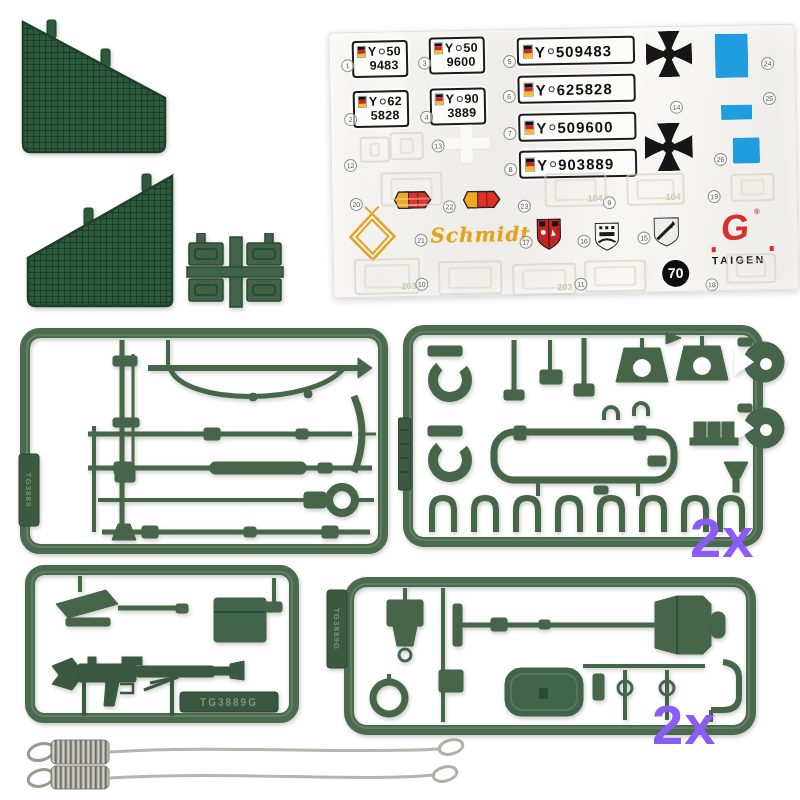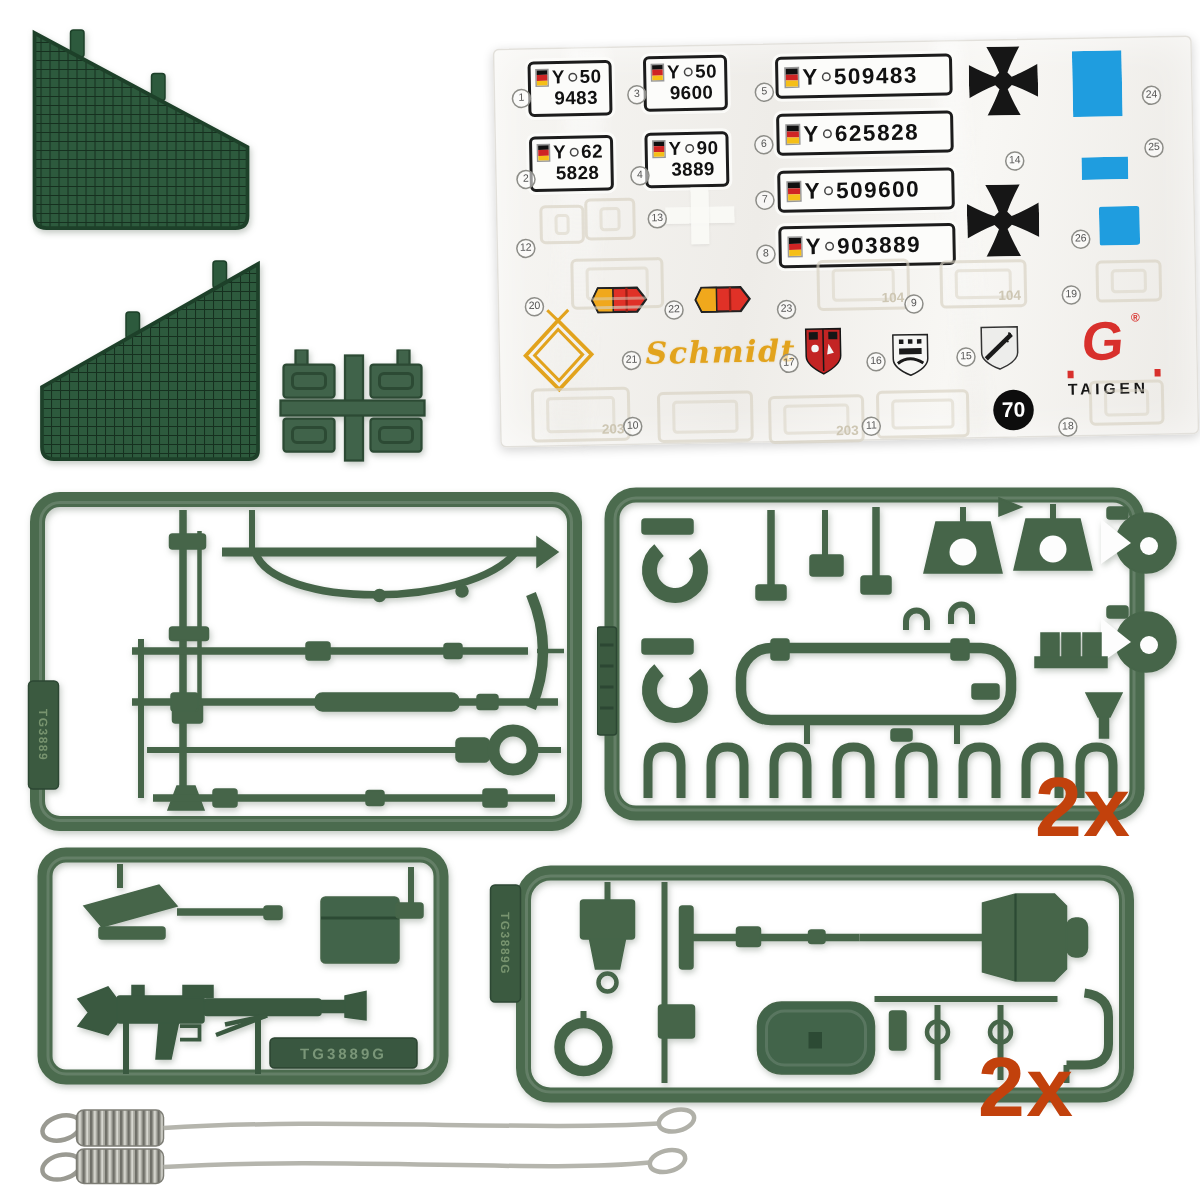--- a/index.html
+++ b/index.html
@@ -44,21 +44,21 @@
 
   #schmidt{position:absolute;font-family:"DejaVu Serif",serif;font-style:italic;font-weight:bold;
            font-size:20px;color:#e2a31d;letter-spacing:1px;text-shadow:0 0 1px rgba(226,163,29,.5)}
   #badge70{position:absolute;width:27px;height:27px;border-radius:50%;background:#0d0d0d;color:#fff;
            font-weight:bold;font-size:14px;line-height:27px;text-align:center}
   #taigenG{position:absolute;font-weight:800;font-size:36px;color:#d8302c;transform:skewX(-6deg);line-height:1}
   #taigenR{position:absolute;font-size:8px;color:#d8302c;font-weight:bold}
   #taigenTxt{position:absolute;font-weight:bold;font-size:10.5px;letter-spacing:2.5px;color:#161616}
   .tgblock{position:absolute;width:4px;height:5px;background:#d8302c}
 
-  .qty{position:absolute;font-weight:800;font-size:56px;color:#c2410c;letter-spacing:1px;z-index:5}
+  .qty{position:absolute;font-weight:800;font-size:56px;color:#8b5cf6;letter-spacing:1px;z-index:5}
 </style>
 </head>
 <body>
 
 <div id="stage">
 
   <svg width="0" height="0" class="abs" aria-hidden="true">
     <defs>
       <symbol id="ironcross" viewBox="0 0 100 100">
         <path d="M26,0 L74,0 Q62,22 56,38 L44,38 Q38,22 26,0 Z

